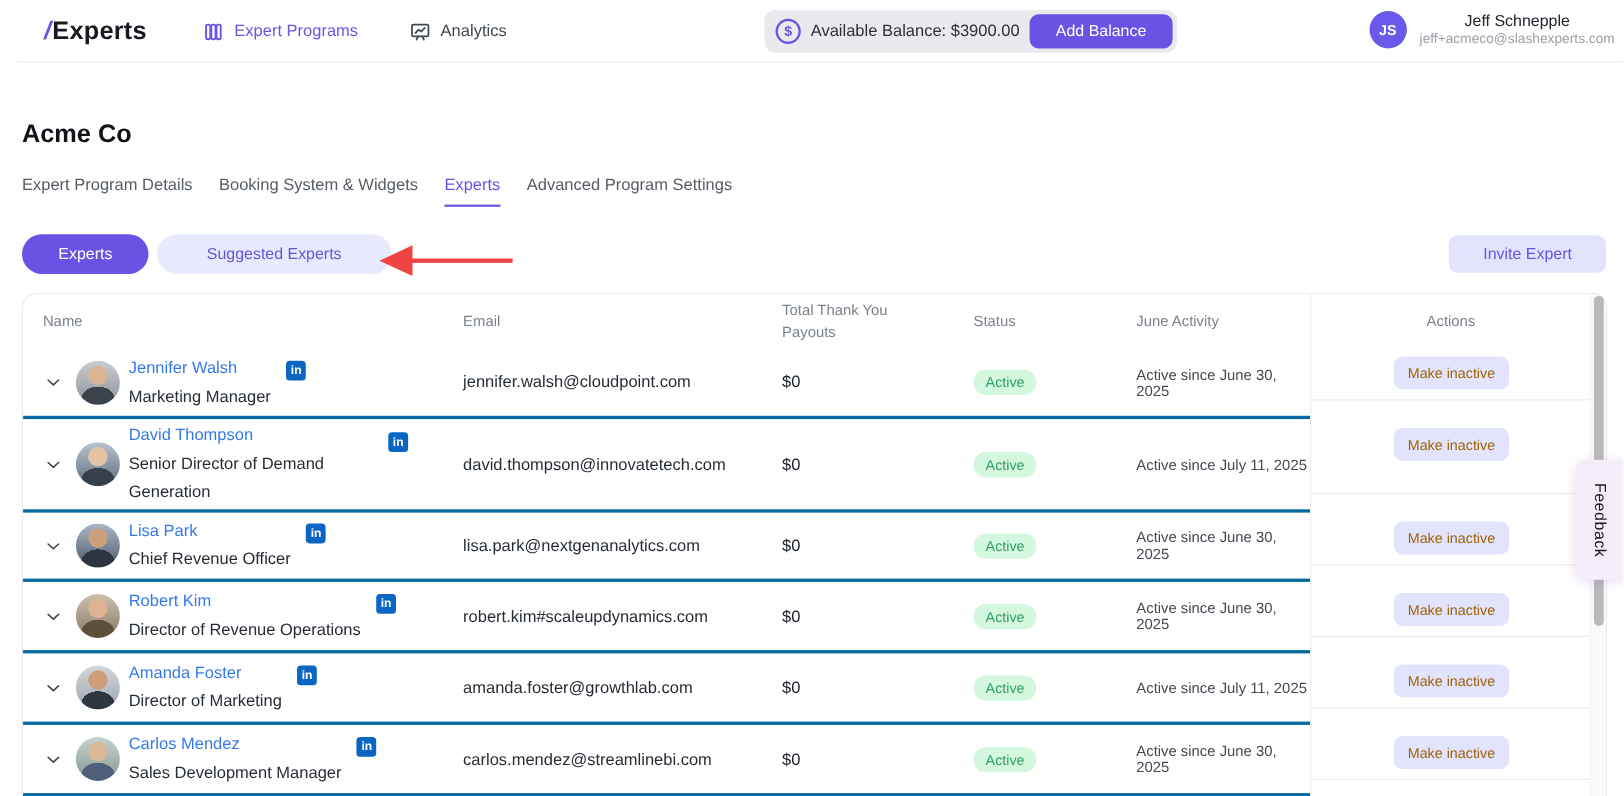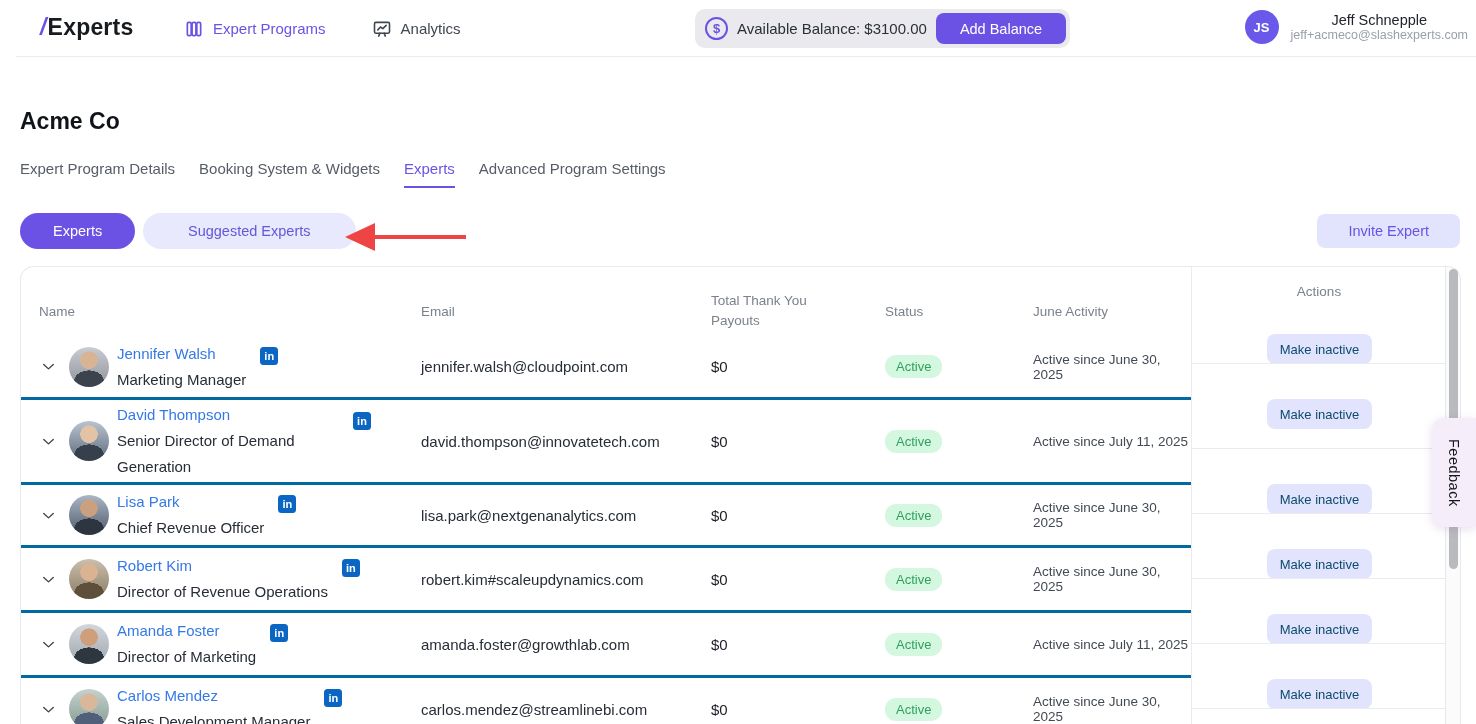--- a/index.html
+++ b/index.html
@@ -38,21 +38,21 @@
   .toggle-suggested { position:absolute; left:143px; top:213px; height:36px; padding:0 45px; border:none; border-radius:18px; background:var(--suggested-bg,#e8e9fc); color:#6258d8; font-size:14.5px; font-family:inherit; cursor:pointer; }
   .invite-btn { position:absolute; right:16px; top:214px; height:34px; padding:0 31px; border:none; border-radius:8px; background:var(--primary-light-bg,#e1e4fc); color:var(--primary,#6C52E4); font-size:14.5px; font-family:inherit; cursor:pointer; }
 
   .arrow { position:absolute; left:345px; top:223px; width:121px; height:28px; }
   .arrow-line { position:absolute; left:26px; top:12px; width:95px; height:4px; background:var(--arrow-red,#ef4444); }
   .arrow-head { position:absolute; left:0; top:0; width:0; height:0; border-top:14px solid transparent; border-bottom:14px solid transparent; border-right:30px solid var(--arrow-red,#ef4444); }
 
   
   .card { position:absolute; left:20px; top:266px; width:1441px; height:459px; background:#fff; border:1px solid #e7e9ed; border-bottom:none; border-radius:14px 14px 0 0; }
   .main-table { position:absolute; left:0; top:0; width:1170px; }
-  .thead { position:relative; height:50px;margin-top:19px; }
+  .thead { position:relative; height:50px; }
   .th { position:absolute; top:50%; transform:translateY(-50%); font-size:13.5px; color:#7b828c; }
   .th-name { left:18px; }
   .th-email { left:400px; }
   .th-payouts { left:690px; max-width:112px; line-height:1.45; transform:translateY(-50%); }
   .th-status { left:864px; }
   .th-activity { left:1012px; }
 
   .row { display:flex; align-items:center; border-bottom:3px solid #0369a1; }
   .c-chevron { width:48px; padding-left:18px; flex:none; display:flex; align-items:center; cursor:pointer; }
   .c-person { width:352px; flex:none; display:flex; align-items:center; }
@@ -77,21 +77,21 @@
   .person-name { color:var(--link-blue,#3579e6); cursor:pointer; }
   .person-title { color:#272d36; }
   .li-icon { width:18px; height:18px; border-radius:3.5px; background:var(--linkedin-blue,#0a66c2); color:#fff; font-size:11px; font-weight:700; display:flex; align-items:center; justify-content:center; margin-left:14px; align-self:flex-start; margin-top:6px; cursor:pointer; }
   .row.tall .li-icon { margin-top:10px; }
 
   .badge-active { display:inline-block; padding:4px 11px; border-radius:11px; background:var(--status-active-bg,#d4f7e0); color:var(--status-active-text,#31a05f); font-size:13px; }
 
   
   .actions-col { position:absolute; left:1170px; top:0; width:255px; height:459px; border-left:1px solid #e9ebef; }
   .th-actions { position:absolute; top:17px; left:0; width:100%; text-align:center; font-size:13.5px; color:#7b828c; }
-  .make-inactive-btn { position:absolute; left:75px; width:105px; height:30px; border:none; border-radius:8px; background:var(--primary-light-bg,#e0e3fc); color:#0c4a6e; font-size:13px; font-family:inherit; cursor:pointer;margin-top:10px; }
+  .make-inactive-btn { position:absolute; left:75px; width:105px; height:30px; border:none; border-radius:8px; background:var(--primary-light-bg,#e0e3fc); color:#a16207; font-size:13px; font-family:inherit; cursor:pointer; }
   .action-sep { position:absolute; left:0; width:100%; height:1px; background:#e9ebef; }
 
   
   .scroll-track { position:absolute; right:0; top:0; width:15px; height:459px; background:#fbfbfc; border-left:1px solid #e7e9ed; border-radius:0 14px 0 0; }
   .scroll-thumb { position:absolute; left:2.5px; top:2px; width:9px; height:300px; border-radius:5px; background:#b9babd; cursor:pointer; }
 
   
   .feedback-tab { position:absolute; right:0; top:418px; width:44px; height:109px; background:var(--feedback-bg,#f6edfa); border-radius:12px 0 0 12px; box-shadow:0 2px 10px rgba(120,70,160,.18); display:flex; align-items:center; justify-content:center; cursor:pointer; z-index:5; }
   .feedback-text { writing-mode:vertical-rl; font-size:14.5px; color:#15181c; letter-spacing:.5px; }
 
@@ -124,21 +124,21 @@
             <line x1="9.5" y1="17" x2="8" y2="20.5"></line>
             <line x1="14.5" y1="17" x2="16" y2="20.5"></line>
           </svg>
         </span>
         <span>Analytics</span>
       </div>
     </div>
 
     <div class="balance-pill">
       <span class="dollar-icon">$</span>
-      <span class="balance-text">Available Balance: $3100.00</span>
+      <span class="balance-text">Available Balance: $3900.00</span>
       <button class="add-balance-btn">Add Balance</button>
     </div>
 
     <div class="user">
       <div class="user-avatar">JS</div>
       <div class="user-meta">
         <div class="user-name">Jeff Schnepple</div>
         <div class="user-email">jeff+acmeco@slashexperts.com</div>
       </div>
     </div>

